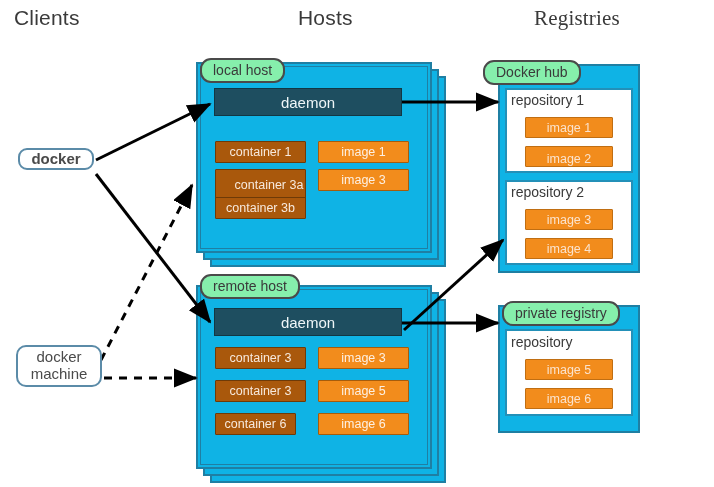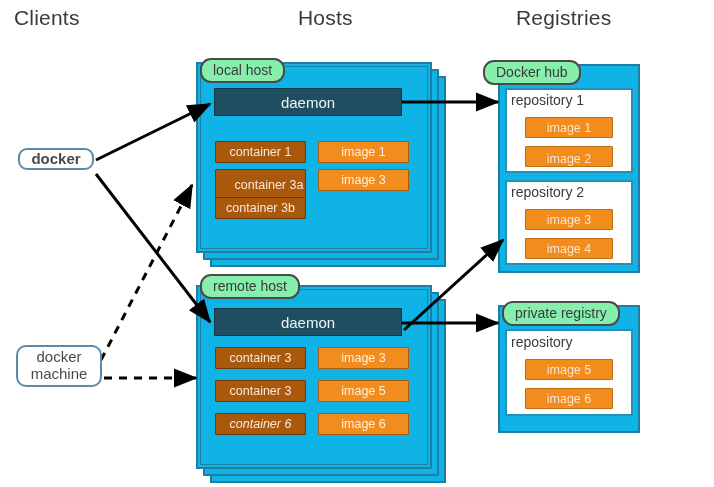--- a/index.html
+++ b/index.html
@@ -82,21 +82,21 @@
   #arrows{position:absolute;left:0;top:0;width:714px;height:487px;z-index:5;
           pointer-events:none;}
 </style>
 </head>
 <body>
 
 <div id="stage">
 
   <div class="col-head" style="left:8px;top:6px;">Clients</div>
   <div class="col-head" style="left:292px;top:6px;">Hosts</div>
-  <div class="col-head" style="left:510px;top:6px;">Registries</div>
+  <div class="col-head" style="left:528px;top:6px;font-family:Liberation Serif, serif;">Registries</div>
 
   <svg id="arrows" viewBox="0 0 714 487" xmlns="http://www.w3.org/2000/svg">
     <defs>
       <marker id="ah" markerWidth="9" markerHeight="9" refX="7.4" refY="3.2" orient="auto" markerUnits="strokeWidth">
         <path d="M0,0 L8,3.2 L0,6.4 z" fill="#000"></path>
       </marker>
     </defs>
 
     <path d="M90,160 L204,104" stroke="#000" stroke-width="3" fill="none" marker-end="url(#ah)"></path>
 
@@ -161,21 +161,21 @@
   <div class="daemon" style="left:208px;top:308px;width:188px;height:28px;">
     <span>daemon</span>
   </div>
 
   <div class="chip container" style="left:209px;top:347px;width:91px;height:22px;">
     <span>container 3</span>
     </div>
   <div class="chip container" style="left:209px;top:380px;width:91px;height:22px;">
     <span>container 3</span>
     </div>
-  <div class="chip container" style="left:209px;top:413px;width:91px;height:22px;font-style:italic;">
+  <div class="chip container" style="left:209px;top:413px;width:81px;height:22px;">
     <span>container 6</span>
     </div>
 
   <div class="chip image" style="left:312px;top:347px;width:91px;height:22px;">
     <span>image 3</span>
     </div>
   <div class="chip image" style="left:312px;top:380px;width:91px;height:22px;">
     <span>image 5</span>
     </div>
   <div class="chip image" style="left:312px;top:413px;width:91px;height:22px;">

